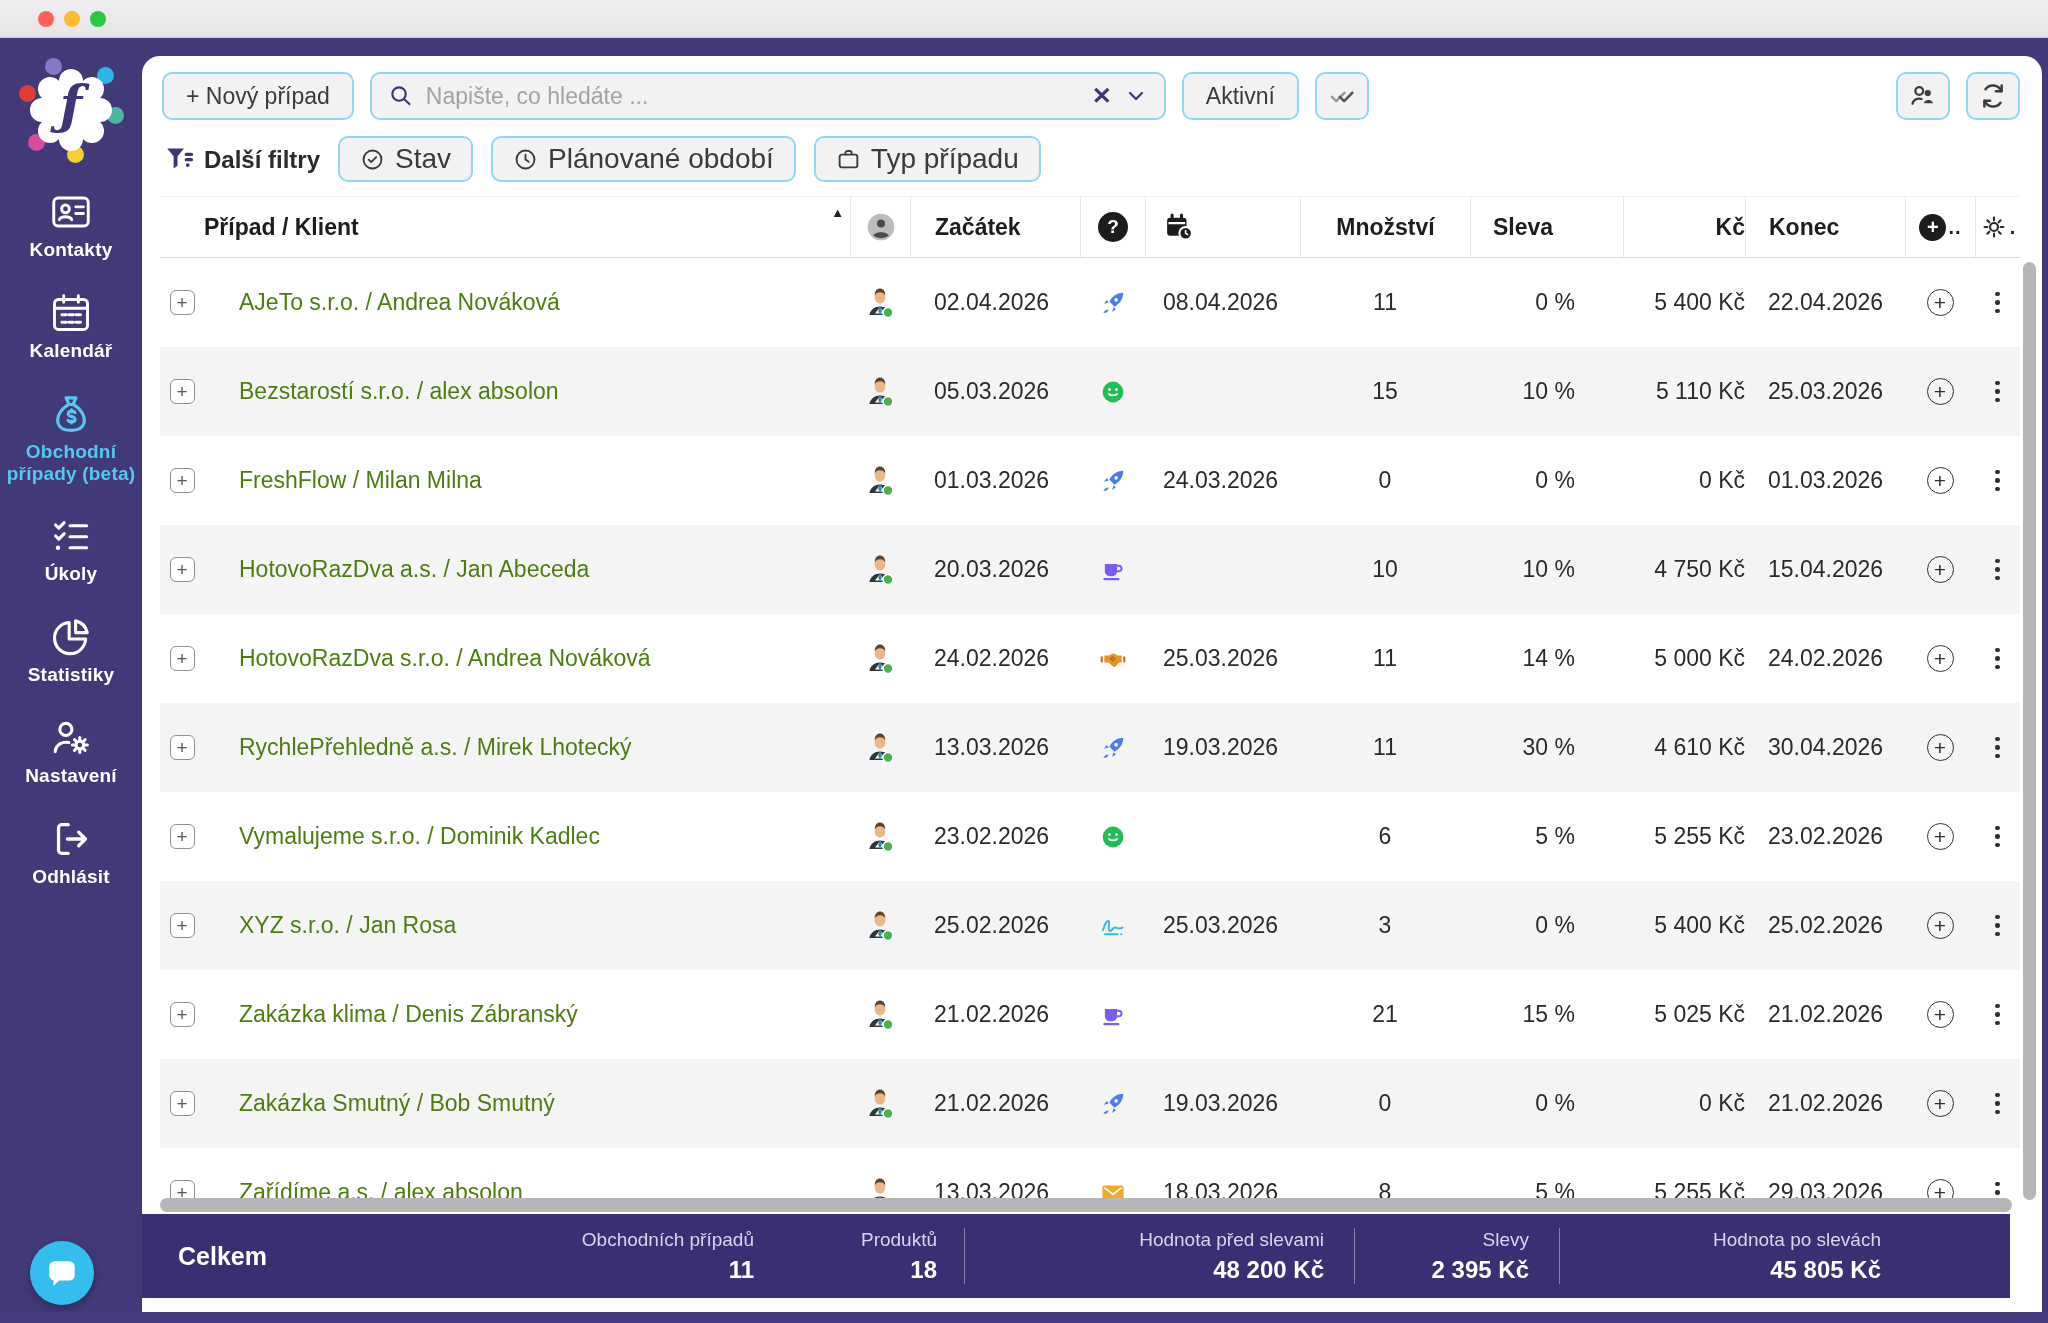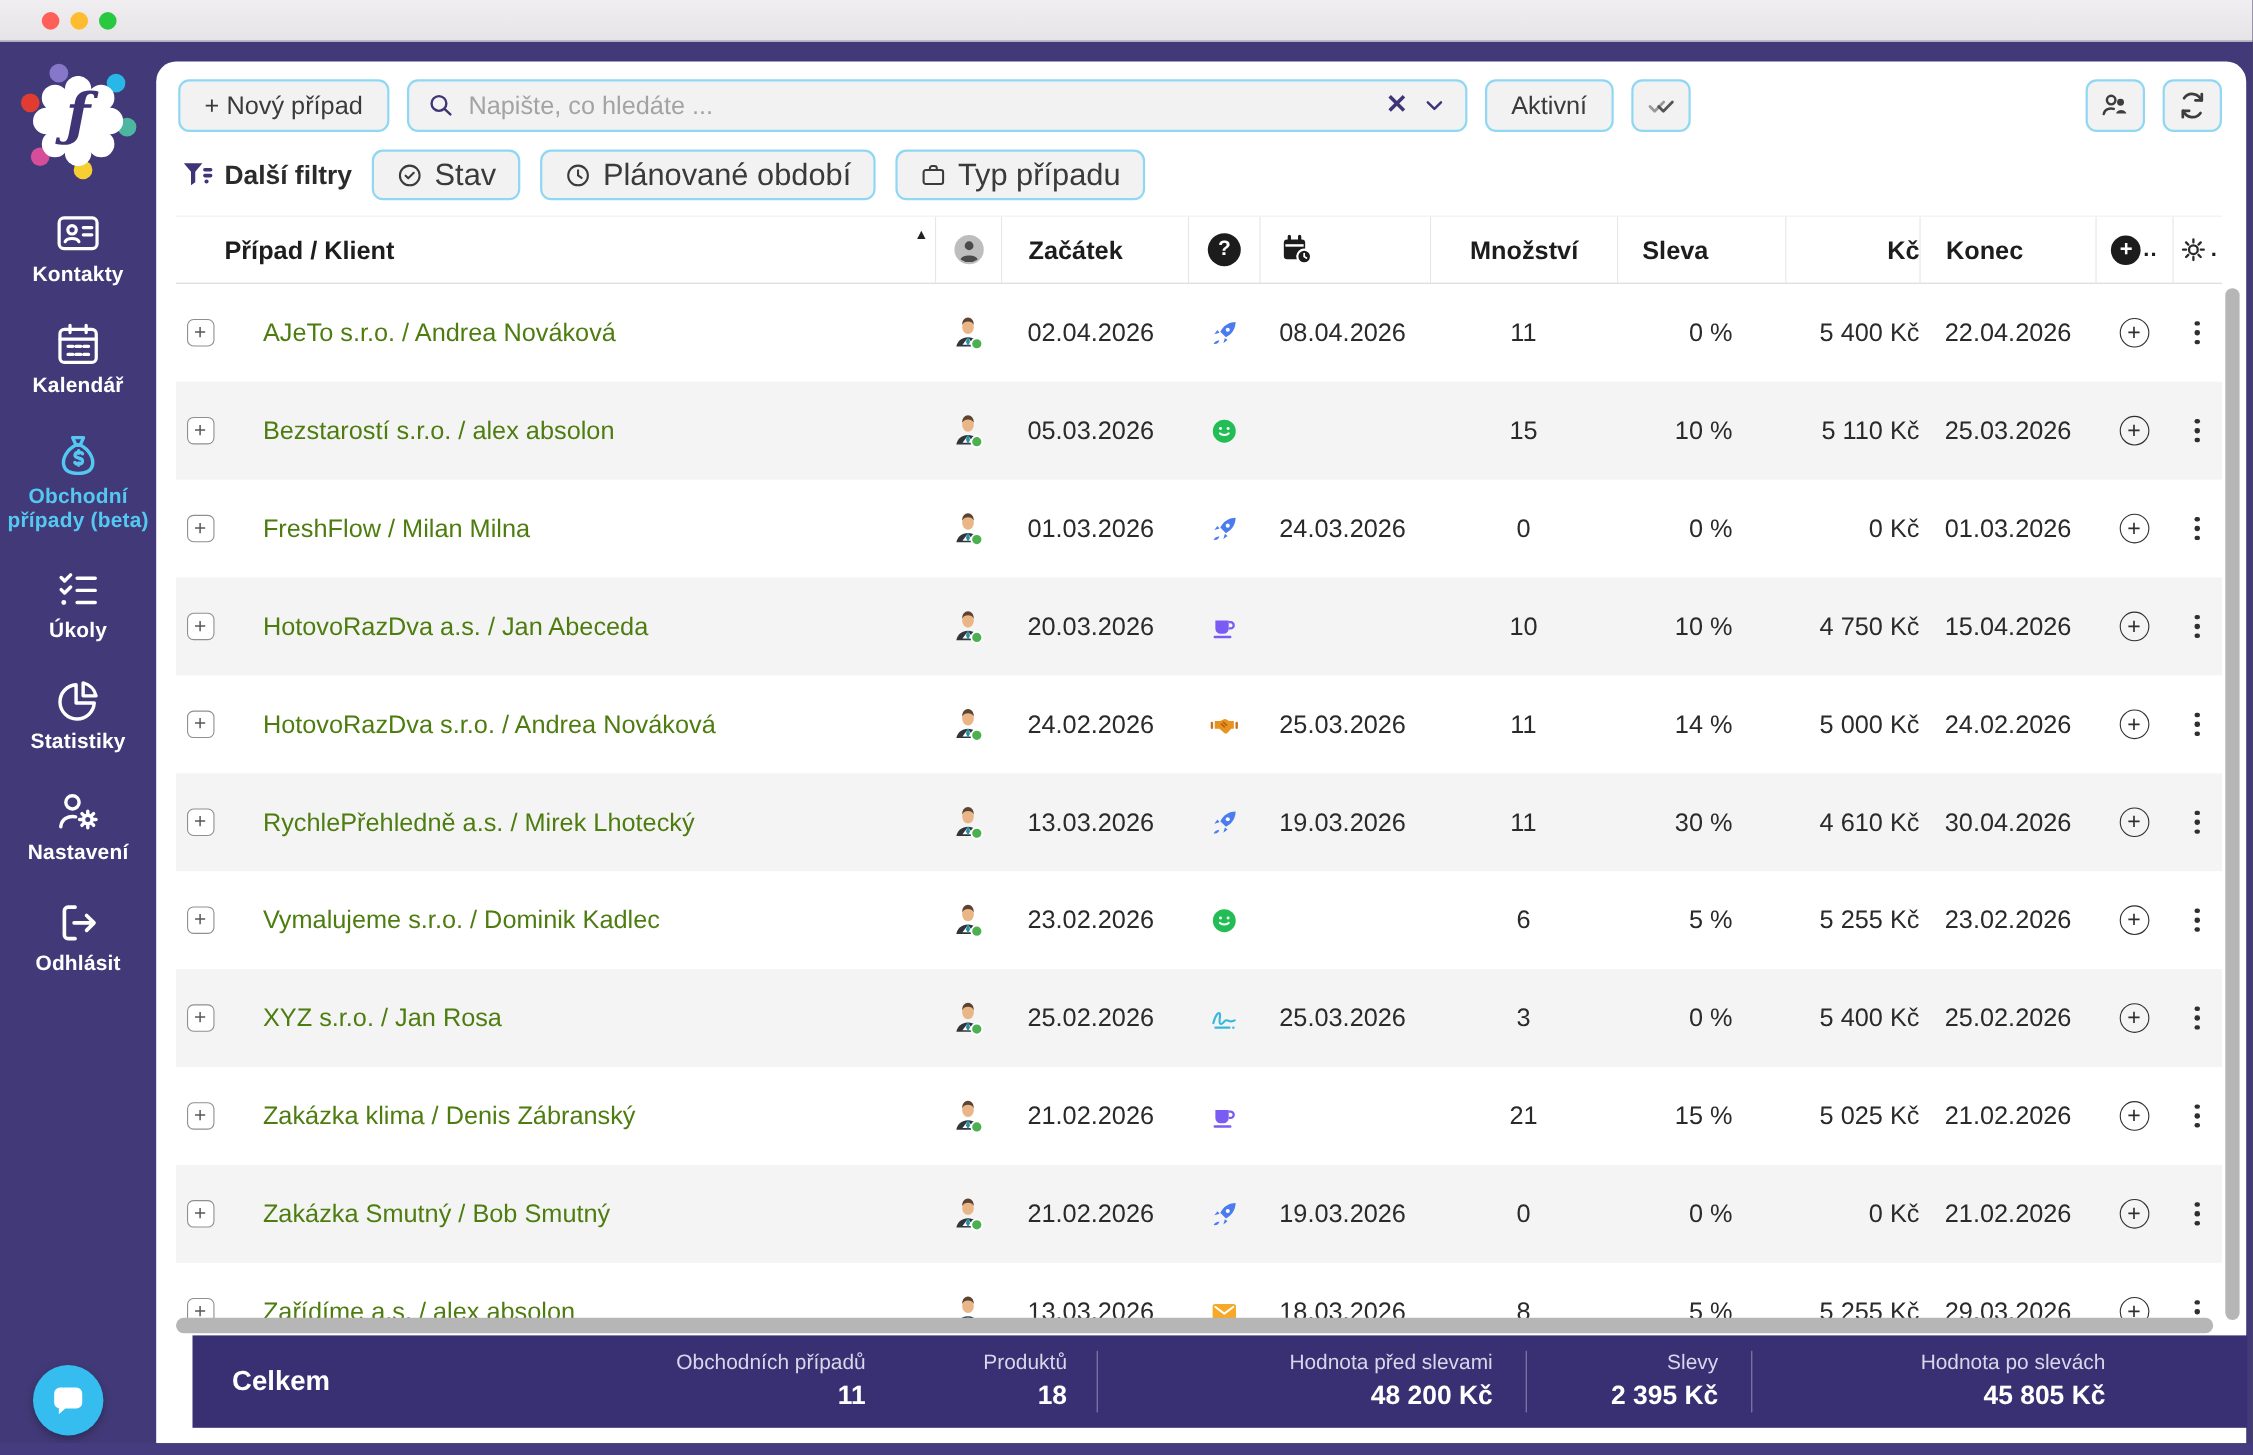--- a/index.html
+++ b/index.html
@@ -27,21 +27,21 @@
   .nav-item.active{color:#54c8f0;}
   .chat-fab{position:absolute;left:30px;bottom:18px;width:64px;height:64px;border-radius:50%;background:#35bdf0;border:none;display:flex;align-items:center;justify-content:center;cursor:pointer;box-shadow:0 3px 8px rgba(0,0,0,.3);}
   .chat-fab svg{width:34px;height:34px;}
 
   
   .main{position:absolute;left:142px;top:56px;width:1900px;height:1256px;background:#ffffff;border-radius:18px 18px 0 0;}
 
   
   .toolbar{position:absolute;top:16px;left:20px;right:22px;height:48px;display:flex;gap:16px;align-items:center;}
   .btn{height:48px;background:#f2f2f2;border:2px solid #8fd7f3;border-radius:10px;font-size:23px;color:#3a3a3a;display:flex;align-items:center;justify-content:center;padding:0 22px;cursor:pointer;font-family:inherit;white-space:nowrap;}
-  .search-box{width:964px;height:48px;background:#f2f2f2;border:2px solid #8fd7f3;border-radius:10px;display:flex;align-items:center;padding:0 16px;gap:12px;}
+  .search-box{width:796px;height:48px;background:#f2f2f2;border:2px solid #8fd7f3;border-radius:10px;display:flex;align-items:center;padding:0 16px;gap:12px;}
   .search-box input{flex:1;border:none;background:transparent;outline:none;font-size:23px;color:#3a3a3a;font-family:inherit;}
   .search-box input::placeholder{color:#a3a3a3;}
   .clear-x{color:#3f3475;font-size:24px;font-weight:600;cursor:pointer;line-height:1;}
   .icon-btn{width:54px;padding:0;}
   .tspacer{flex:1;}
 
   
   .filterbar{position:absolute;top:80px;left:22px;height:46px;display:flex;align-items:center;gap:18px;}
   .filters-trigger{display:flex;align-items:flex-end;gap:10px;cursor:pointer;}
   .filters-label{font-size:24px;font-weight:700;color:#2b2b2b;}
@@ -77,21 +77,21 @@
   .hd-cal svg{width:30px;height:30px;}
   .hd-add{width:27px;height:27px;border-radius:50%;background:#1c1c1c;color:#fff;font-size:20px;display:flex;align-items:center;justify-content:center;line-height:1;}
   .hd-dots{font-size:20px;color:#1c1c1c;letter-spacing:1px;margin-left:2px;}
   .hd-gear svg{width:28px;height:28px;}
 
   
   .vscroll{position:absolute;top:206px;right:6px;width:13px;height:938px;background:#b6b6b6;border-radius:7px;cursor:pointer;}
   .hscroll{position:absolute;top:1142px;left:18px;width:1852px;height:14px;background:#b6b6b6;border-radius:7px;cursor:pointer;}
 
   
-  .summary{position:absolute;top:1158px;left:33px;width:1868px;height:84px;background:#392f73;color:#fff;}
+  .summary{position:absolute;top:1158px;left:0;width:1868px;height:84px;background:#392f73;color:#fff;}
   .celkem{position:absolute;left:36px;top:50%;transform:translateY(-50%);font-size:25px;font-weight:700;}
   .sgroup{position:absolute;top:50%;transform:translateY(-50%);text-align:right;}
   .sgroup .lab{font-size:19px;color:#d9d6ea;margin-bottom:5px;white-space:nowrap;}
   .sgroup .val{font-size:24px;font-weight:700;}
   .sdiv{position:absolute;top:14px;height:56px;width:1px;background:rgba(255,255,255,.4);}
 
   .bottom-strip{position:absolute;left:0;right:0;bottom:0;height:11px;background:#453c80;}
 </style>
 </head>
 <body>

